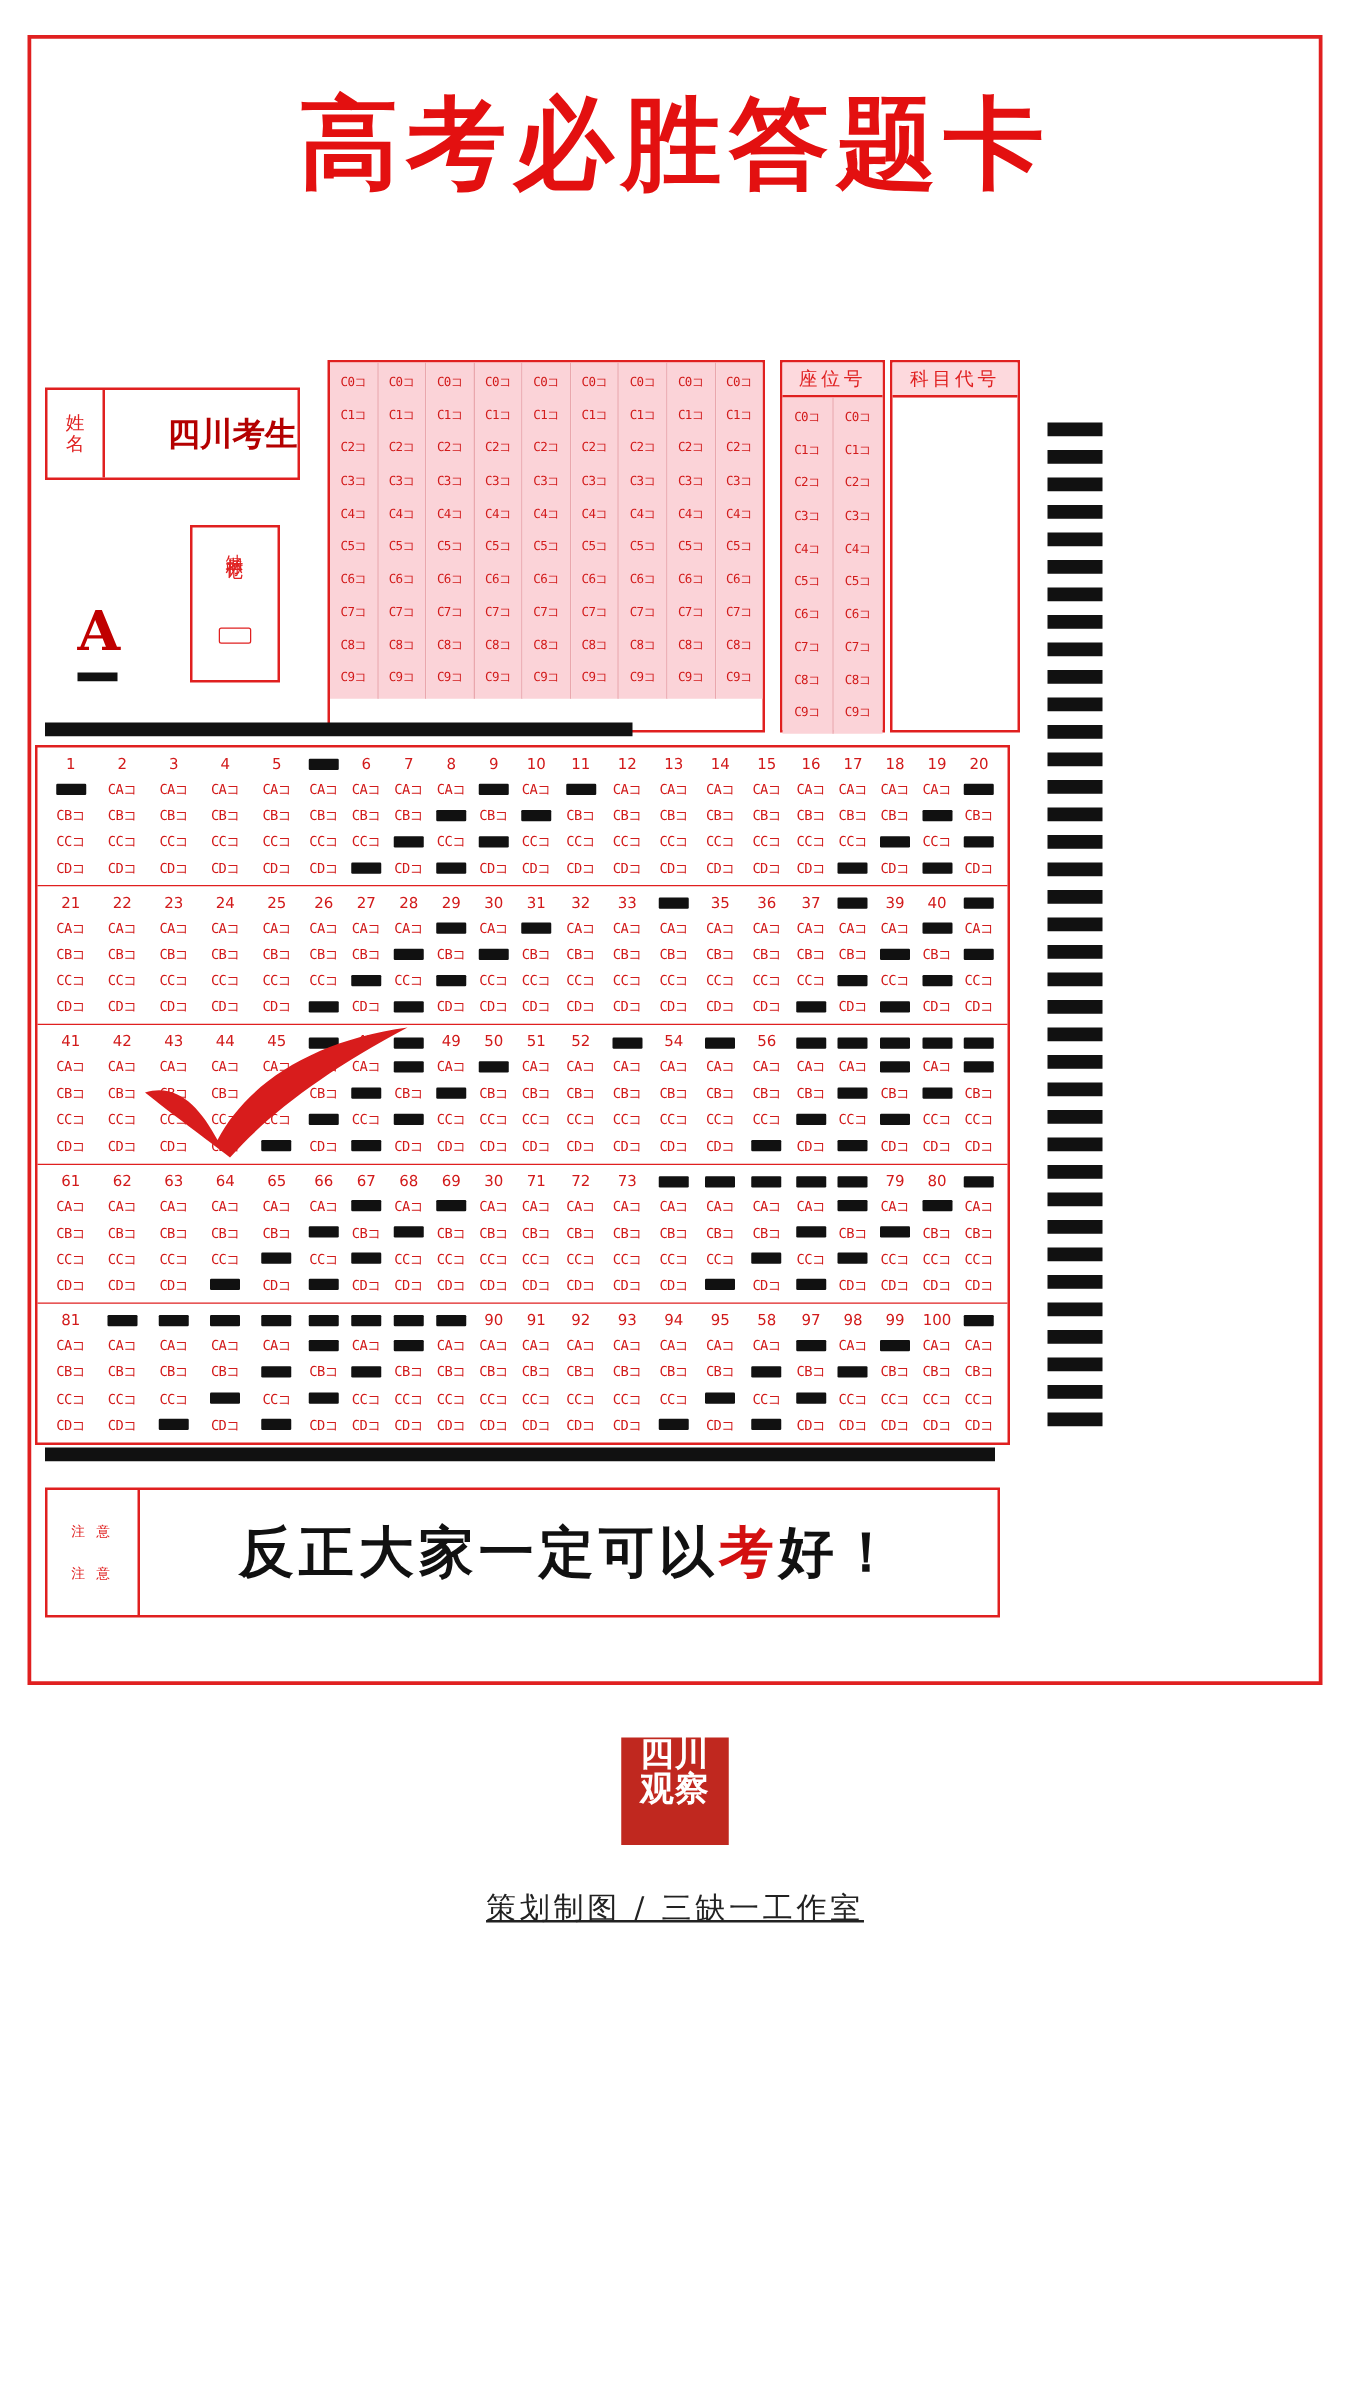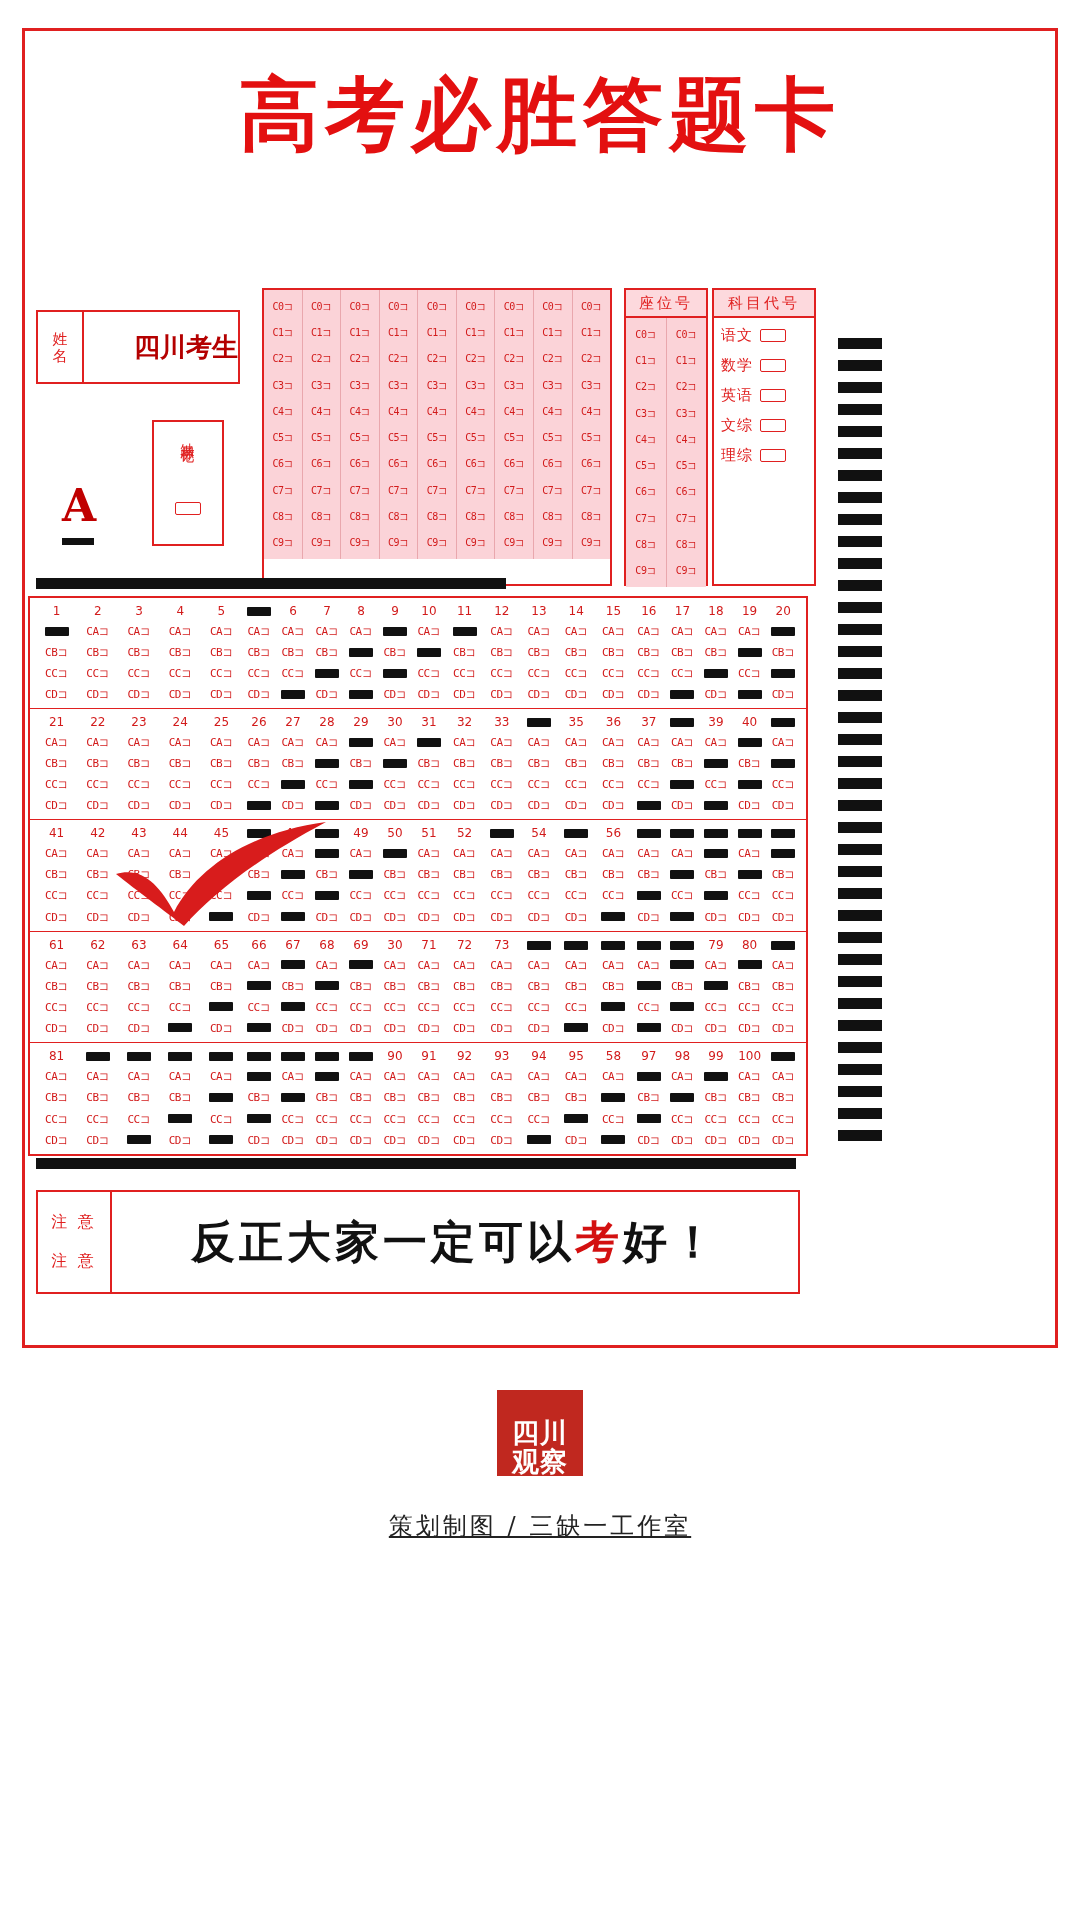--- a/index.html
+++ b/index.html
@@ -131,34 +131,34 @@
     position:absolute;left:112px;top:820px;width:230px;height:110px;pointer-events:none;
   }
 
   
   .notice{
     position:absolute;left:36px;top:1190px;width:760px;height:100px;
     border:2px solid #e02020;display:flex;align-items:stretch;
   }
   .notice-left{
     width:72px;border-right:2px solid #e02020;display:flex;flex-direction:column;
-    justify-content:center;align-items:center;gap:18px;color:#e02020;font-size:16px;letter-spacing:3px;
+    justify-content:center;align-items:center;gap:18px;color:#e02020;font-size:11px;letter-spacing:3px;
   }
   .notice-main{
     flex:1;display:flex;align-items:center;justify-content:center;
     font-family:"DejaVu Serif","Liberation Serif",serif;font-weight:bold;font-size:44px;color:#111;
     letter-spacing:4px;
   }
   .notice-main em{font-style:normal;color:#d31010;}
 
   
   .logo{
     position:absolute;left:50%;transform:translateX(-50%);top:1390px;
     width:86px;height:86px;background:#c0281f;color:#fff;
-    display:flex;flex-direction:column;align-items:center;justify-content:flex-end;
+    display:flex;flex-direction:column;align-items:center;justify-content:flex-start;
     font-family:"DejaVu Serif","Liberation Serif",serif;font-weight:bold;line-height:1.05;
   }
   .logo .l1{font-size:27px;letter-spacing:1px;}
   .logo .l2{font-size:27px;letter-spacing:1px;}
   .credit{
     position:absolute;left:0;right:0;top:1510px;text-align:center;
     font-family:"DejaVu Serif","Liberation Serif",serif;font-size:24px;color:#222;letter-spacing:3px;text-decoration:underline;
   }
 </style>
 </head>
@@ -322,42 +322,20 @@
         <div class="cell">C6コ</div>
         <div class="cell">C7コ</div>
         <div class="cell">C8コ</div>
         <div class="cell">C9コ</div>
       </div>
     </div>
 </div>
 
 <div class="subjbox">
   <div class="subj-title">科目代号</div>
-  <div class="subjlist" id="subj-list">
-      <div class="subjrow">
-        <span class="lbl">语文</span>
-        <span class="bubble"></span>
-      </div>
-      <div class="subjrow">
-        <span class="lbl">数学</span>
-        <span class="bubble"></span>
-      </div>
-      <div class="subjrow">
-        <span class="lbl">英语</span>
-        <span class="bubble"></span>
-      </div>
-      <div class="subjrow">
-        <span class="lbl">文综</span>
-        <span class="bubble"></span>
-      </div>
-      <div class="subjrow">
-        <span class="lbl">理综</span>
-        <span class="bubble"></span>
-      </div>
-    </div>
 </div>
 
 <div class="topbar"></div>
 <div class="bottombar"></div>
 <div class="sidebars" id="sidebars">
     <i></i>
     <i></i>
     <i></i>
     <i></i>
     <i></i>

